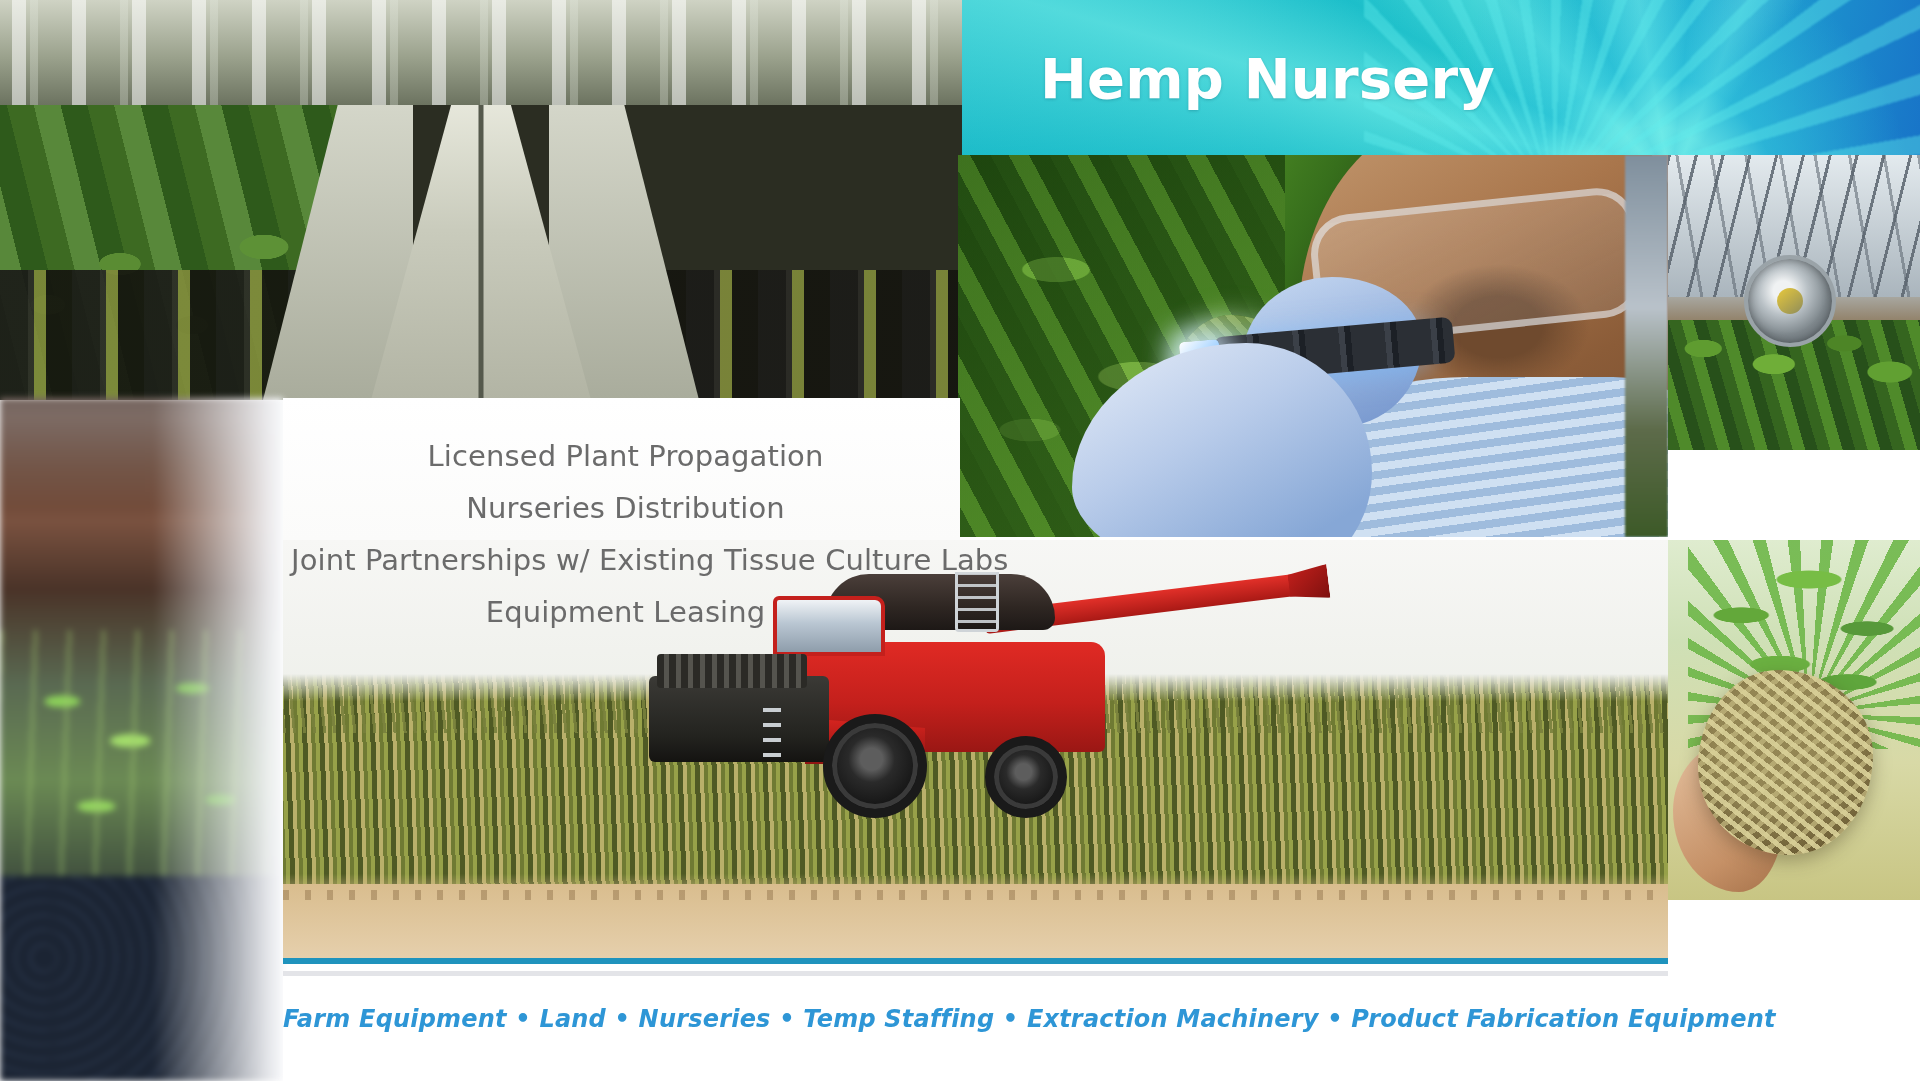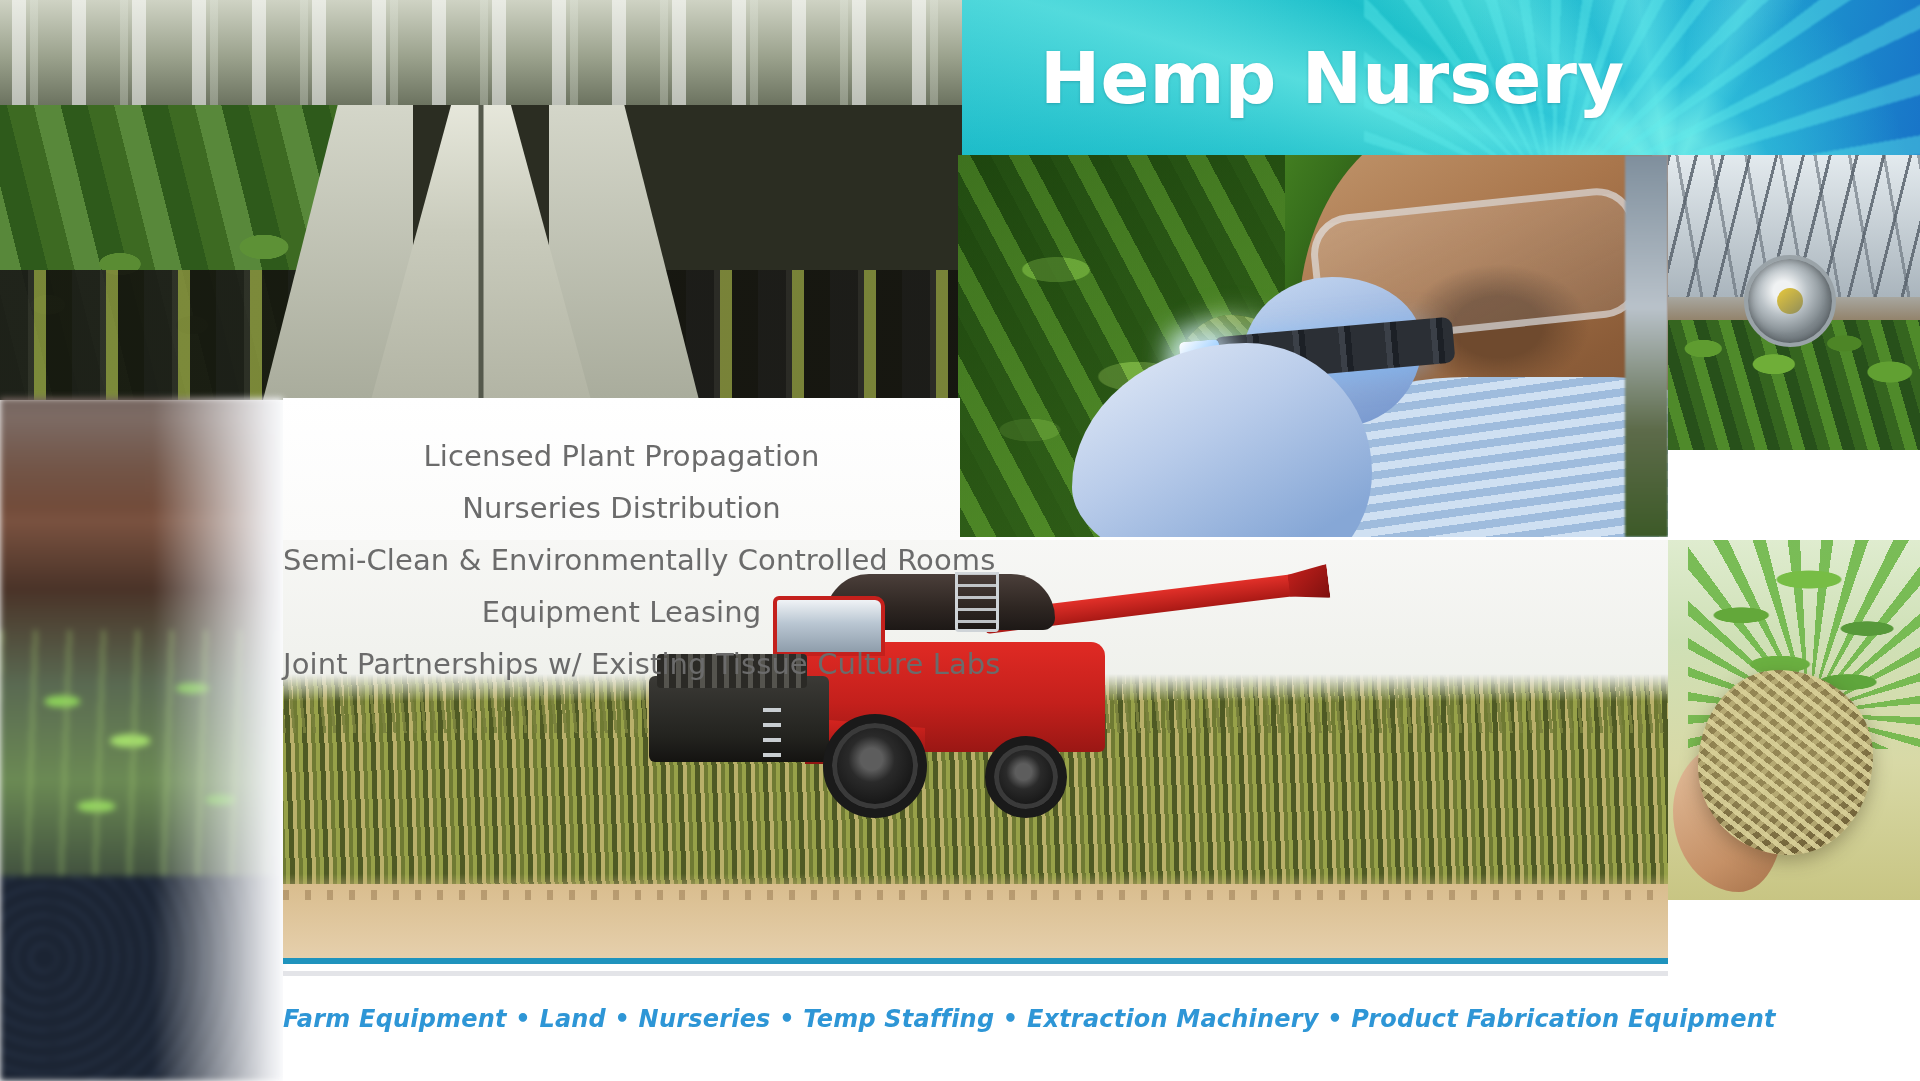--- a/index.html
+++ b/index.html
@@ -89,21 +89,21 @@
   }
   #banner .leafwash {
     position:absolute; right:-4%; top:-60%; width:62%; height:230%;
     background:
       repeating-conic-gradient(from 188deg at 32% 82%,
         rgba(95,235,235,.42) 0deg 3deg, rgba(30,150,205,0) 3deg 9deg);
     filter: blur(1px);
   }
   #banner-title {
     position: absolute; left: 78px; top: 50%; transform: translateY(-50%);
-    color: #ffffff; font-size: 72px; font-weight: bold; letter-spacing: .2px;
+    color: #ffffff; font-size: 56px; font-weight: bold; letter-spacing: .2px;
     font-family: "DejaVu Sans", sans-serif;
     text-shadow: 0 1px 3px rgba(0,60,80,.25);
     white-space: nowrap;
   }
 
   
   #microscope {
     left: 958px; top: 155px; width: 710px; height: 382px;
     background:
       radial-gradient(circle 34px at 46% 51%, #ffffff 0 26%, rgba(190,225,255,.75) 42%, rgba(120,180,255,0) 70%),
@@ -296,20 +296,21 @@
   
   #list {
     position:absolute; left:283px; top:430px; width:677px;
     text-align:center; z-index: 6;
   }
   #list .line {
     color:#6b6b6b; font-size: 29px; line-height: 52px;
     font-family: "DejaVu Sans", sans-serif;
     font-weight: 400; white-space: nowrap;
     letter-spacing: .1px;
+    margin-left: 8px;
   }
   #list .line.wide { position:relative; left: 0; }
 
   
   #combine {
     left: 283px; top: 540px; width: 1385px; height: 420px;
     background: linear-gradient(180deg,#f4f4f2 0%, #eef0ea 40%, #e8e6d8 52%, #d7ba8a 78%, #e0c79c 100%);
     overflow:hidden;
   }
   #combine .sky {
@@ -506,23 +507,22 @@
       <div class="header"></div>
       <div class="steps"></div>
       <div class="wheel big"></div>
       <div class="wheel mid"></div>
     </div>
   </div>
 
   <div id="list">
     <div class="line">Licensed Plant Propagation</div>
     <div class="line">Nurseries Distribution</div>
-    <div class="line wide">Semi-Clean &amp; Environmentally Controlled Rooms</div>
+    <div class="line wide">Joint Partnerships w/ Existing Tissue Culture Labs</div>
     <div class="line">Equipment Leasing</div>
-    <div class="line wide">Joint Partnerships w/ Existing Tissue Culture Labs</div>
   </div>
 
   <div id="fill-bottom-left"></div>
   <div id="teal-rule"></div>
   <div id="gray-rule"></div>
 
   <div id="tagline">
     <span>Farm Equipment • Land • Nurseries • Temp Staffing • Extraction Machinery • Product Fabrication Equipment</span>
   </div>
 

